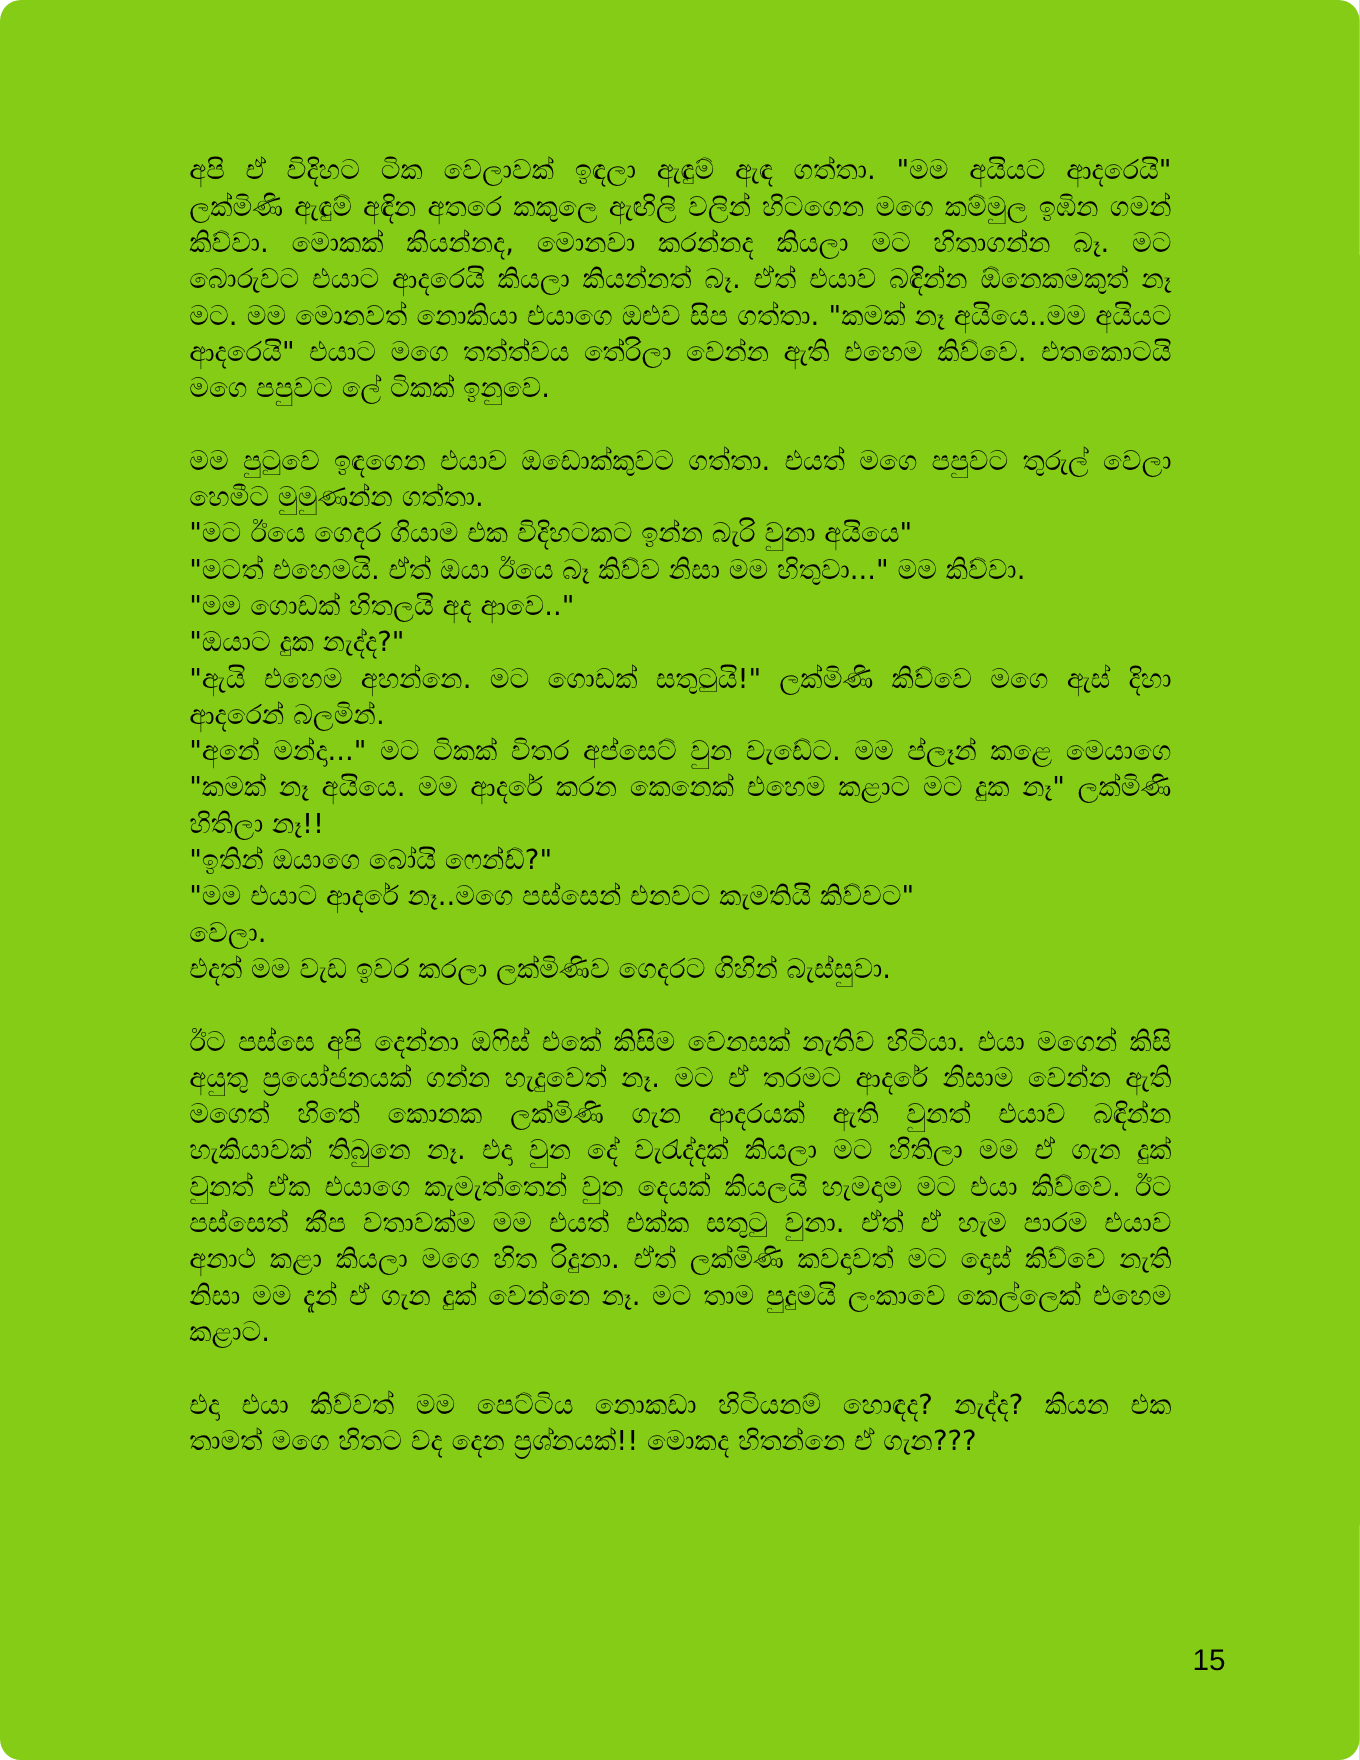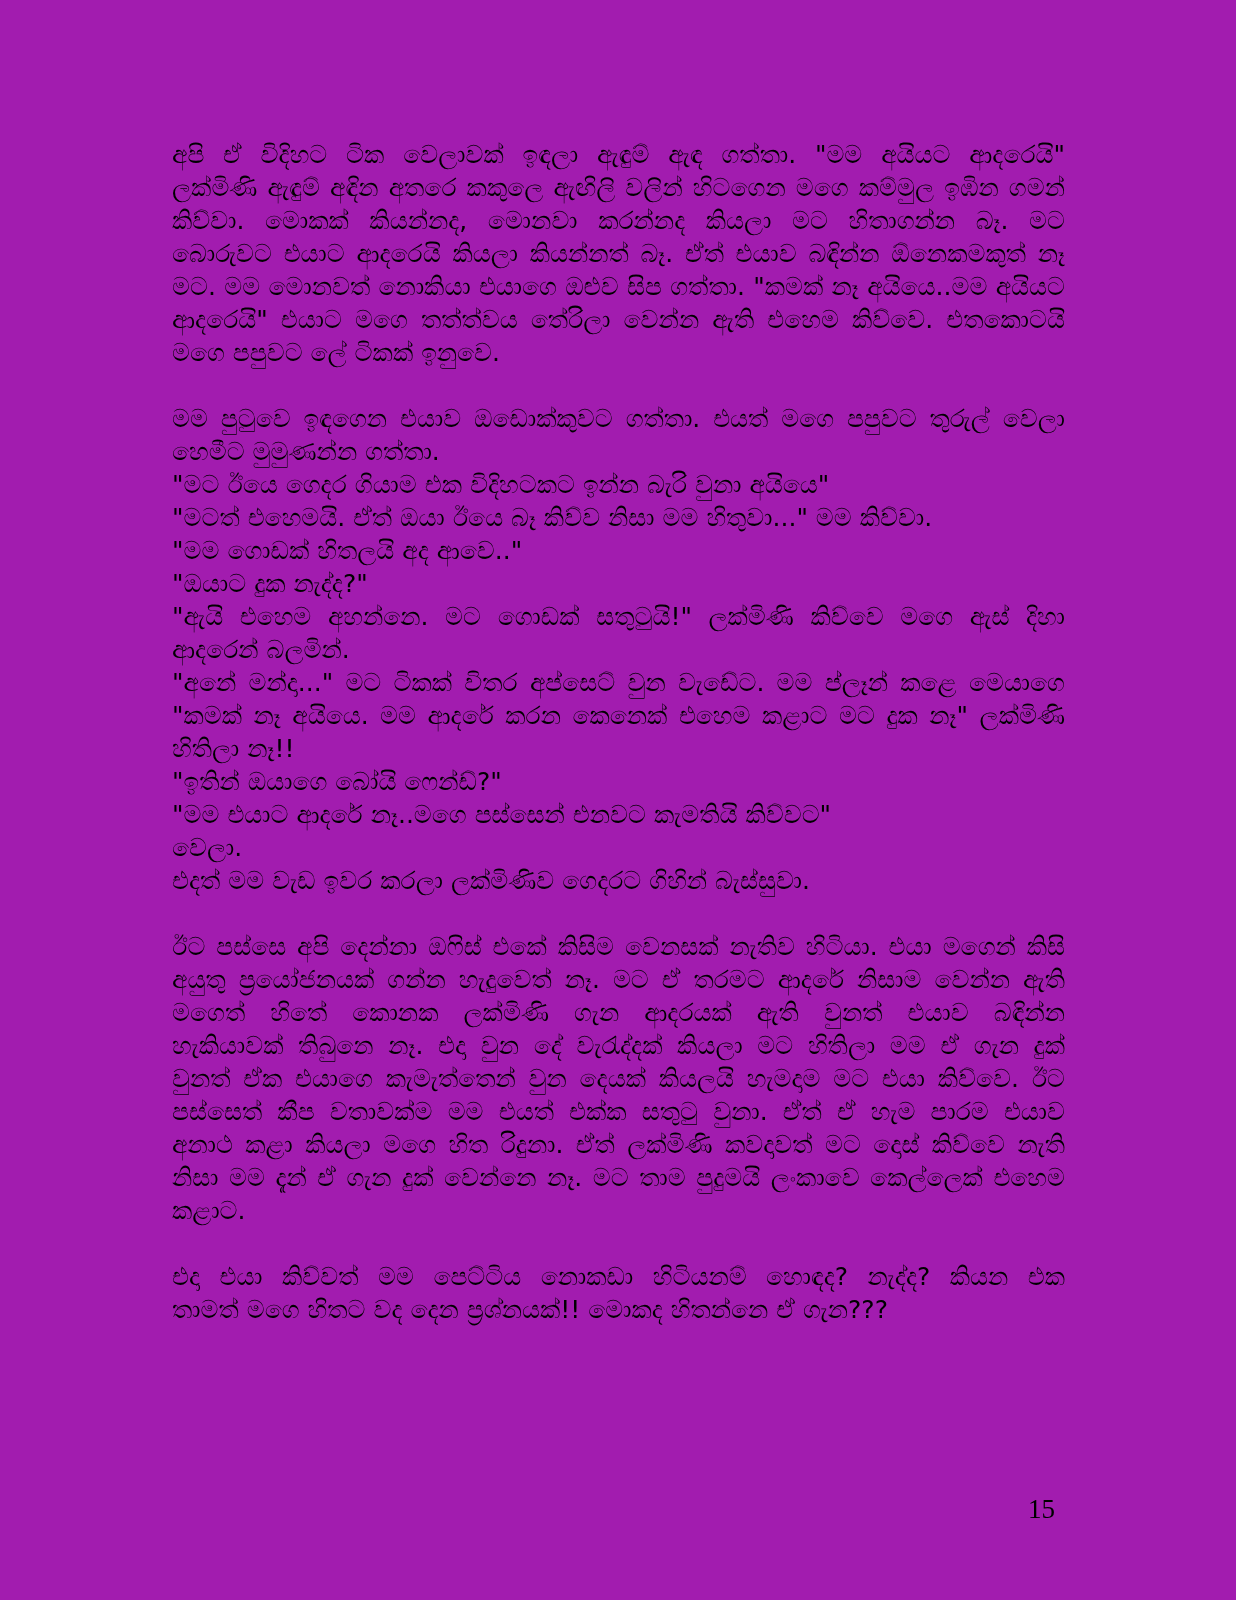--- a/index.html
+++ b/index.html
@@ -11,21 +11,22 @@
     height: 1600px;
     background: #ffffff;
     color: #000000;
     font-family: "DejaVu Sans", sans-serif;
     position: relative;
     overflow: hidden;
   }
   .page {
     position: absolute;
     inset: 0;
-    background: #a21caf;
+    background: #84cc16;
+    border-radius: 19px;
   }
   .text-block {
     position: absolute;
     left: 172px;
     top: 138px;
     width: 893px;
     font-size: 25px;
     line-height: 33px;
     color: #000000;
   }
@@ -38,23 +39,23 @@
   .line {
     text-align: justify;
     text-align-last: justify;
     min-height: 33px;
   }
   .line.no-j {
     text-align-last: left;
   }
   .page-number {
     position: absolute;
-    left: 1028px;
+    left: 1084px;
     top: 1494px;
-    font-family: Liberation Serif, serif;
+    font-family: Liberation Sans, sans-serif;
     font-size: 27px;
     color: #000000;
   }
 </style>
 </head>
 <body>
 
 <div class="page">
   <main class="text-block" id="blocks-container">
       <div class="para">

